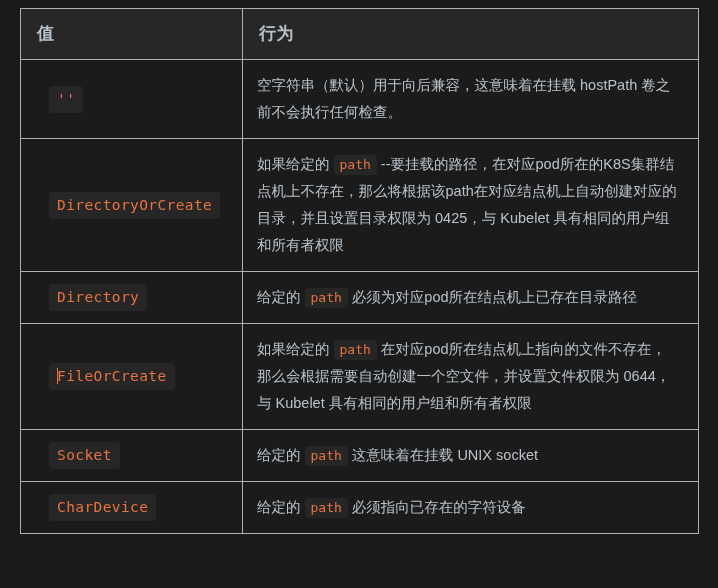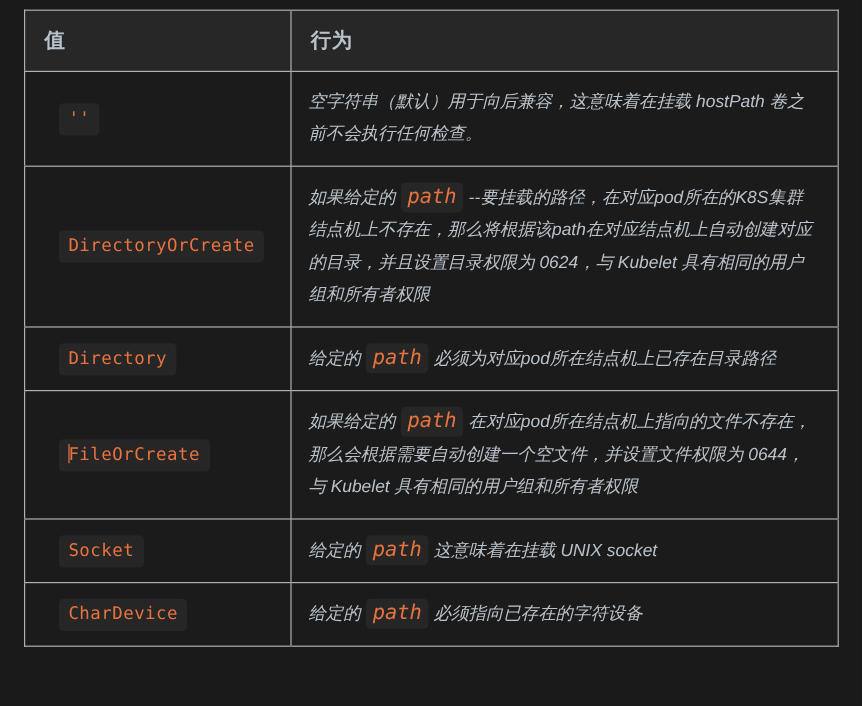--- a/index.html
+++ b/index.html
@@ -50,21 +50,21 @@
     background: #1b1b1b;
     border-right: 1px solid #b0b0b0;
     border-bottom: 1px solid #b0b0b0;
     color: #b9c2ca;
     font-size: 14.5px;
     line-height: 27px;
     vertical-align: middle;
     padding: 12px 14px 12px 16px;
     box-sizing: border-box;
   }
-  tbody td:last-child { border-right: none; font-style: italic; }
+  tbody td:last-child { border-right: none; }
   tbody tr:last-child td { border-bottom: none; }
 
   td.cell-value {
     text-align: left;
     padding-left: 28px;
   }
 
   td.cell-behavior {
     text-align: left;
     padding-left: 14px;
@@ -86,21 +86,21 @@
     padding: 5px 8px 6px 8px;
     letter-spacing: 0.4px;
   }
 
   code.code-chip.empty-string {
     padding: 5px 14px 7px 14px;
     letter-spacing: 1px;
   }
 
   code.code-chip.inline {
-    font-size: 17px;
+    font-size: 13px;
     padding: 2px 6px 3px 6px;
     vertical-align: baseline;
   }
 
   .caret {
     display: inline-block;
     width: 1px;
     height: 16px;
     background: #e8733f;
     vertical-align: -3px;
@@ -126,21 +126,21 @@
         <th>行为</th>
       </tr>
     </thead>
     <tbody id="table-body">
         <tr>
           <td class="cell-value"><code class="code-chip empty-string"><span class="seg">''</span></code></td>
           <td class="cell-behavior"><span class="seg">空字符串（默认）用于向后兼容，这意味着在挂载 hostPath 卷之前不会执行任何检查。</span></td>
         </tr>
         <tr>
           <td class="cell-value"><code class="code-chip"><span class="seg">DirectoryOrCreate</span></code></td>
-          <td class="cell-behavior"><span class="seg">如果给定的 </span><code class="code-chip inline">path</code><span class="seg"> --要挂载的路径，在对应pod所在的K8S集群结点机上不存在，那么将根据该path在对应结点机上自动创建对应的目录，并且设置目录权限为 0624，与 Kubelet 具有相同的用户组和所有者权限</span></td>
+          <td class="cell-behavior"><span class="seg">如果给定的 </span><code class="code-chip inline">path</code><span class="seg"> --要挂载的路径，在对应pod所在的K8S集群结点机上不存在，那么将根据该path在对应结点机上自动创建对应的目录，并且设置目录权限为 0425，与 Kubelet 具有相同的用户组和所有者权限</span></td>
         </tr>
         <tr>
           <td class="cell-value"><code class="code-chip"><span class="seg">Directory</span></code></td>
           <td class="cell-behavior"><span class="seg">给定的 </span><code class="code-chip inline">path</code><span class="seg"> 必须为对应pod所在结点机上已存在目录路径</span></td>
         </tr>
         <tr>
           <td class="cell-value"><code class="code-chip"><span class="caret"></span><span class="seg">FileOrCreate</span></code></td>
           <td class="cell-behavior"><span class="seg">如果给定的 </span><code class="code-chip inline">path</code><span class="seg"> 在对应pod所在结点机上指向的文件不存在，那么会根据需要自动创建一个空文件，并设置文件权限为 0644，与 Kubelet 具有相同的用户组和所有者权限</span></td>
         </tr>
         <tr>

